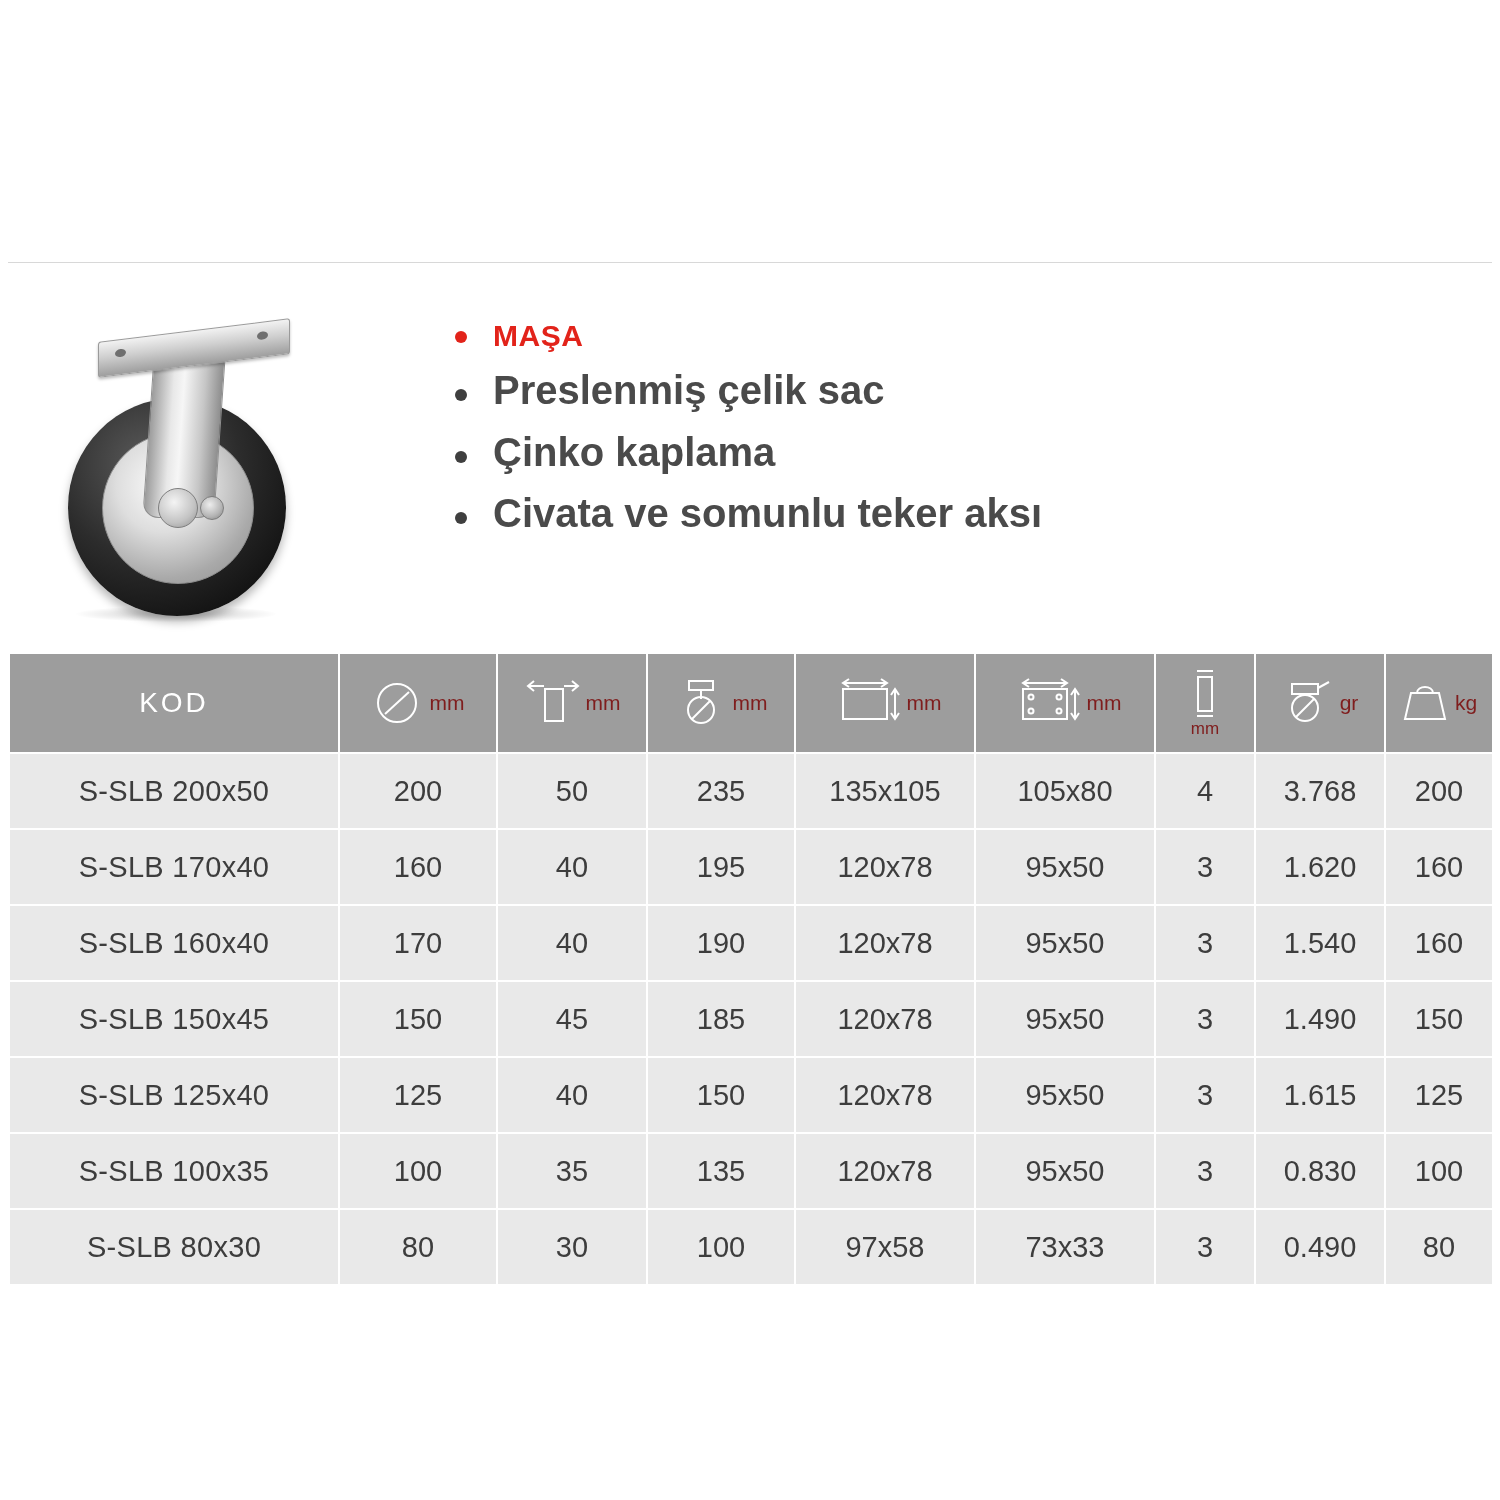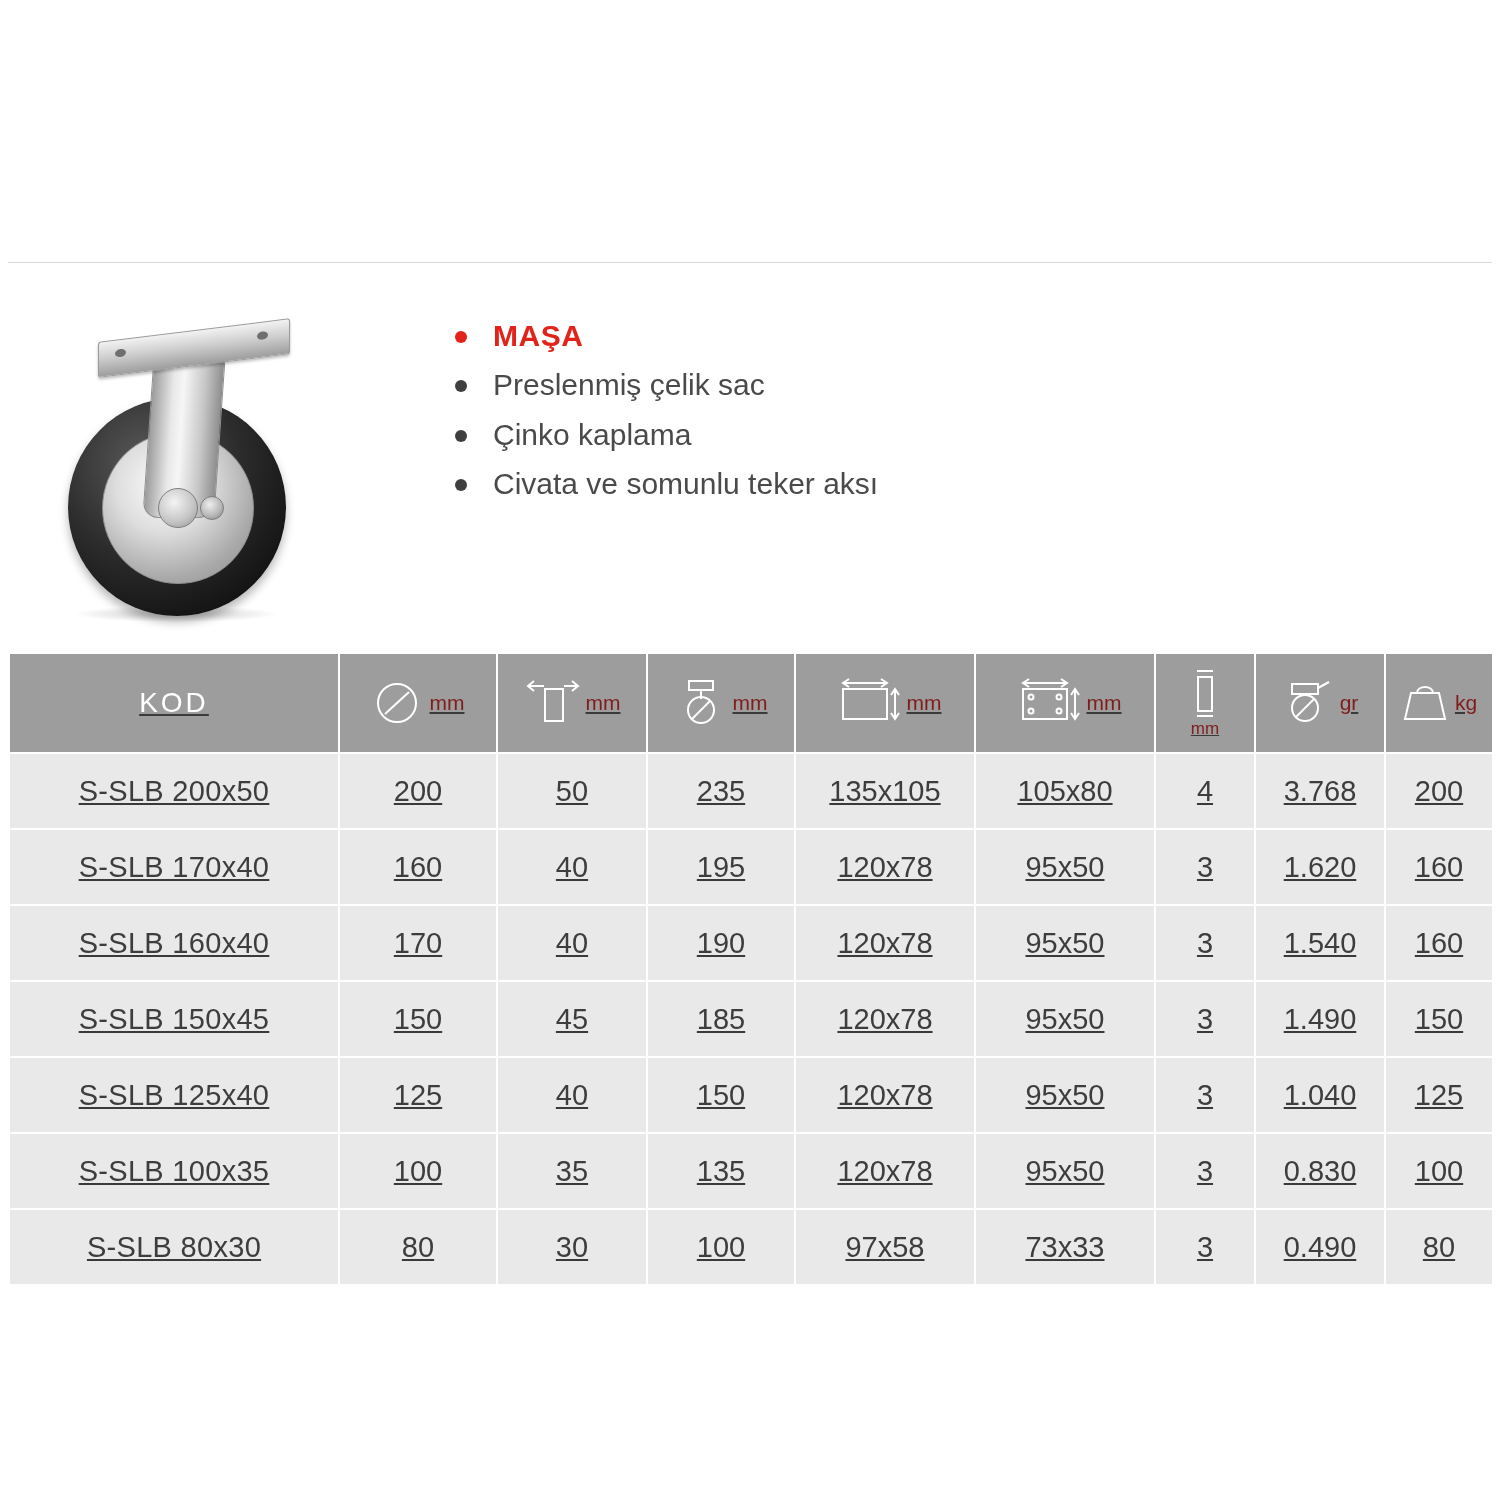--- a/index.html
+++ b/index.html
@@ -147,44 +147,43 @@
     height: 12px;
     border-radius: 50%;
     background: #3f3f3f;
     margin-right: 26px;
     flex: 0 0 auto;
     position: relative;
     top: -3px;
   }
   .bullet.red { background: #e2231a; }
   .feature-text {
-    font-size: 30px;
+    font-size: 40px;
     line-height: 1.18;
     color: #4a4a4a;
-    font-weight: 400;
+    font-weight: 700;
   }
   .feature-text.title {
     color: #e2231a;
     font-weight: 700;
     letter-spacing: .5px;
     font-size: 30px;
   }
 
   
   .spec-table-wrap {
     position: absolute;
     left: 8px;
     top: 652px;
     width: 1484px;
   }
   table.spec {
     border-collapse: collapse;
     width: 1484px;
     table-layout: fixed;
-    text-decoration: underline;
   }
   table.spec th, table.spec td {
     border: 2px solid #ffffff;
     text-align: center;
     vertical-align: middle;
   }
   thead th {
     background: #9d9d9d;
     color: #ffffff;
     height: 96px;
@@ -450,21 +449,21 @@
           <td>150</td>
         </tr>
         <tr>
           <td class="code">S-SLB 125x40</td>
           <td>125</td>
           <td>40</td>
           <td>150</td>
           <td>120x78</td>
           <td>95x50</td>
           <td>3</td>
-          <td>1.040</td>
+          <td>1.615</td>
           <td>125</td>
         </tr>
         <tr>
           <td class="code">S-SLB 100x35</td>
           <td>100</td>
           <td>35</td>
           <td>135</td>
           <td>120x78</td>
           <td>95x50</td>
           <td>3</td>

